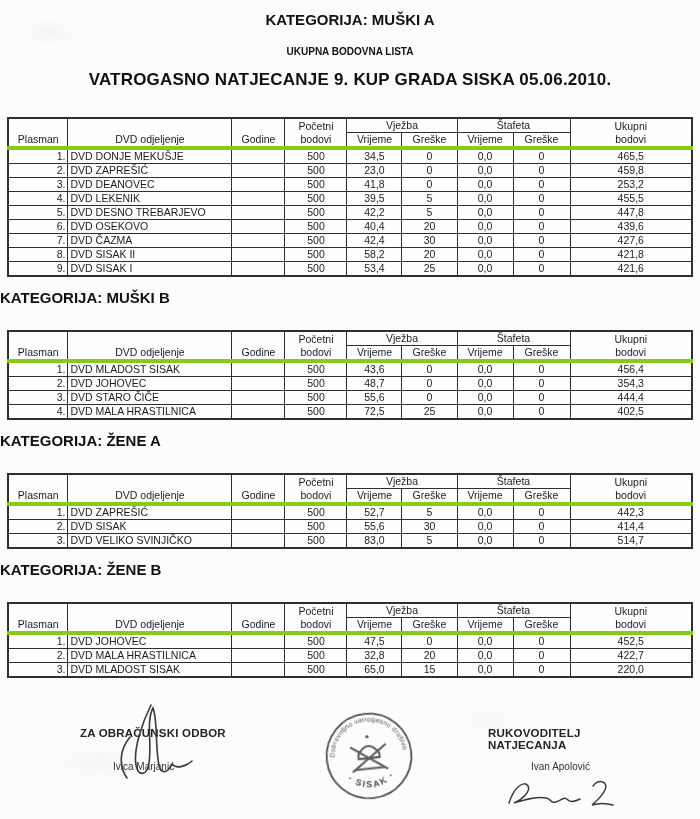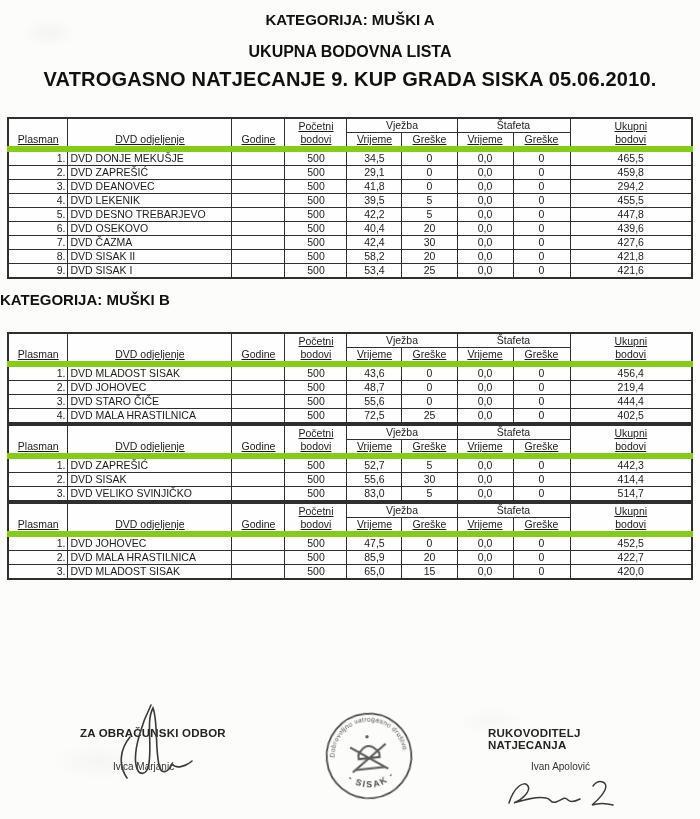--- a/index.html
+++ b/index.html
@@ -4,28 +4,28 @@
 <style>
   html,body{margin:0;padding:0;}
   body{width:700px;height:819px;background:#fff;font-family:"Liberation Sans",sans-serif;color:#1f1f1f;}
   .page{position:relative;width:700px;height:819px;overflow:hidden;background-color:#fcfcfb;
     background-image:
       radial-gradient(60px 30px at 88% 21%, rgba(120,120,120,.05), transparent 70%),
       radial-gradient(40px 22px at 7% 4%, rgba(120,120,120,.06), transparent 70%),
       radial-gradient(70px 26px at 14% 93%, rgba(120,120,120,.05), transparent 70%),
       radial-gradient(50px 20px at 70% 88%, rgba(120,120,120,.04), transparent 70%);}
   .doc-title-1{font-weight:bold;font-size:15px;line-height:17px;text-align:center;margin:11px 0 0;color:#111;}
-  .doc-title-2{font-weight:bold;font-size:16px;line-height:13px;text-align:center;margin:17px 0 0;color:#111;}
-  .doc-title-3{font-weight:bold;font-size:20px;line-height:17px;text-align:center;margin:13px 0 0;color:#111;letter-spacing:.2px;}
+  .doc-title-2{font-weight:bold;font-size:10px;line-height:13px;text-align:center;margin:17px 0 0;color:#111;}
+  .doc-title-3{font-weight:bold;font-size:17px;line-height:17px;text-align:center;margin:13px 0 0;color:#111;letter-spacing:.2px;}
   .section-title{font-weight:bold;font-size:15px;line-height:17px;text-align:left;margin:12px 0 24px;color:#111;}
   .sections > table:first-child{margin-top:29px;}
   table.results{border-collapse:collapse;table-layout:fixed;width:684px;margin:0 auto;font-size:10.5px;background:#fefefe;border:2px solid #2f2f2f;}
   .results th,.results td{border:1px solid #2f2f2f;height:13px;line-height:13px;padding:0 2px;white-space:nowrap;overflow:hidden;font-weight:normal;color:#1c1c1c;}
   .results th{text-align:center;}
-  .results thead tr:last-child th,.results thead th[rowspan]{border-bottom:6px solid #84cc16;text-decoration:underline;}
+  .results thead tr:last-child th,.results thead th[rowspan]{border-bottom:4px solid #84cc16;}
   .th-b{vertical-align:bottom;padding-bottom:1px;}
   .c-plasman{text-align:right;padding-right:13px;}
   .c-dvd{text-align:left;padding-left:2px;}
   .c-num{text-align:center;}
   col.w0{width:60px}col.w1{width:164px}col.w2{width:53px}col.w3{width:62px}col.w4{width:55px}
   col.w5{width:55px}col.w6{width:56px}col.w7{width:57px}col.w8{width:122px}
   .footer{position:absolute;left:0;top:0;width:648px;height:819px;pointer-events:none;}
   .sign-title{position:absolute;font-size:11.5px;font-weight:bold;color:#242424;letter-spacing:.2px;}
   .left-title{left:80px;top:727px;}
   .right-title{left:488px;top:727px;}
@@ -88,36 +88,36 @@
             <td class="c-num">0</td>
             <td class="c-num">0,0</td>
             <td class="c-num">0</td>
             <td class="c-num">465,5</td>
           </tr>
           <tr>
             <td class="c-plasman">2.</td>
             <td class="c-dvd">DVD ZAPREŠIĆ</td>
             <td class="c-num"></td>
             <td class="c-num">500</td>
-            <td class="c-num">29,1</td>
+            <td class="c-num">23,0</td>
             <td class="c-num">0</td>
             <td class="c-num">0,0</td>
             <td class="c-num">0</td>
             <td class="c-num">459,8</td>
           </tr>
           <tr>
             <td class="c-plasman">3.</td>
             <td class="c-dvd">DVD DEANOVEC</td>
             <td class="c-num"></td>
             <td class="c-num">500</td>
             <td class="c-num">41,8</td>
             <td class="c-num">0</td>
             <td class="c-num">0,0</td>
             <td class="c-num">0</td>
-            <td class="c-num">294,2</td>
+            <td class="c-num">253,2</td>
           </tr>
           <tr>
             <td class="c-plasman">4.</td>
             <td class="c-dvd">DVD LEKENIK</td>
             <td class="c-num"></td>
             <td class="c-num">500</td>
             <td class="c-num">39,5</td>
             <td class="c-num">5</td>
             <td class="c-num">0,0</td>
             <td class="c-num">0</td>
@@ -224,21 +224,21 @@
           </tr>
           <tr>
             <td class="c-plasman">2.</td>
             <td class="c-dvd">DVD JOHOVEC</td>
             <td class="c-num"></td>
             <td class="c-num">500</td>
             <td class="c-num">48,7</td>
             <td class="c-num">0</td>
             <td class="c-num">0,0</td>
             <td class="c-num">0</td>
-            <td class="c-num">219,4</td>
+            <td class="c-num">354,3</td>
           </tr>
           <tr>
             <td class="c-plasman">3.</td>
             <td class="c-dvd">DVD STARO ČIČE</td>
             <td class="c-num"></td>
             <td class="c-num">500</td>
             <td class="c-num">55,6</td>
             <td class="c-num">0</td>
             <td class="c-num">0,0</td>
             <td class="c-num">0</td>
@@ -250,20 +250,21 @@
             <td class="c-num"></td>
             <td class="c-num">500</td>
             <td class="c-num">72,5</td>
             <td class="c-num">25</td>
             <td class="c-num">0,0</td>
             <td class="c-num">0</td>
             <td class="c-num">402,5</td>
           </tr>
         </tbody>
       </table>
+      <div class="section-title">KATEGORIJA: ŽENE A</div>
       <table class="results">
         <colgroup>
           <col class="w0">
           <col class="w1">
           <col class="w2">
           <col class="w3">
           <col class="w4">
           <col class="w5">
           <col class="w6">
           <col class="w7">
@@ -315,20 +316,21 @@
             <td class="c-num"></td>
             <td class="c-num">500</td>
             <td class="c-num">83,0</td>
             <td class="c-num">5</td>
             <td class="c-num">0,0</td>
             <td class="c-num">0</td>
             <td class="c-num">514,7</td>
           </tr>
         </tbody>
       </table>
+      <div class="section-title">KATEGORIJA: ŽENE B</div>
       <table class="results">
         <colgroup>
           <col class="w0">
           <col class="w1">
           <col class="w2">
           <col class="w3">
           <col class="w4">
           <col class="w5">
           <col class="w6">
           <col class="w7">
@@ -361,36 +363,36 @@
             <td class="c-num">0</td>
             <td class="c-num">0,0</td>
             <td class="c-num">0</td>
             <td class="c-num">452,5</td>
           </tr>
           <tr>
             <td class="c-plasman">2.</td>
             <td class="c-dvd">DVD MALA HRASTILNICA</td>
             <td class="c-num"></td>
             <td class="c-num">500</td>
-            <td class="c-num">85,9</td>
+            <td class="c-num">32,8</td>
             <td class="c-num">20</td>
             <td class="c-num">0,0</td>
             <td class="c-num">0</td>
             <td class="c-num">422,7</td>
           </tr>
           <tr>
             <td class="c-plasman">3.</td>
             <td class="c-dvd">DVD MLADOST SISAK</td>
             <td class="c-num"></td>
             <td class="c-num">500</td>
             <td class="c-num">65,0</td>
             <td class="c-num">15</td>
             <td class="c-num">0,0</td>
             <td class="c-num">0</td>
-            <td class="c-num">420,0</td>
+            <td class="c-num">220,0</td>
           </tr>
         </tbody>
       </table>
     </div>
 
   <div class="footer">
     <div class="sign-title left-title">ZA OBRAČUNSKI ODBOR</div>
     <div class="sign-name left-name">Ivica Marjanić</div>
     <svg class="sig-left" viewBox="0 0 95 86">
       <g stroke="#3a3a3a" stroke-width="1.6" stroke-linecap="round">

